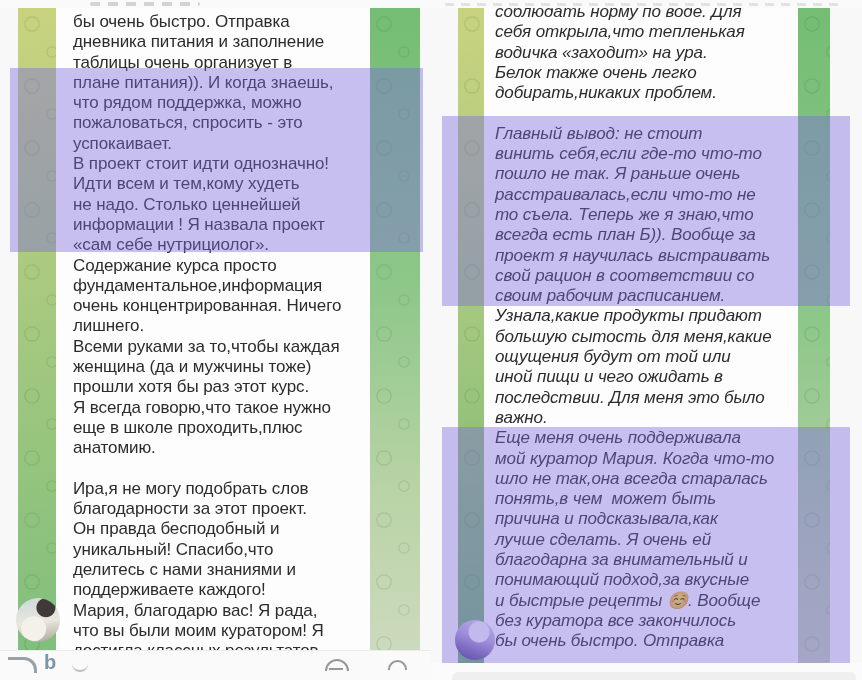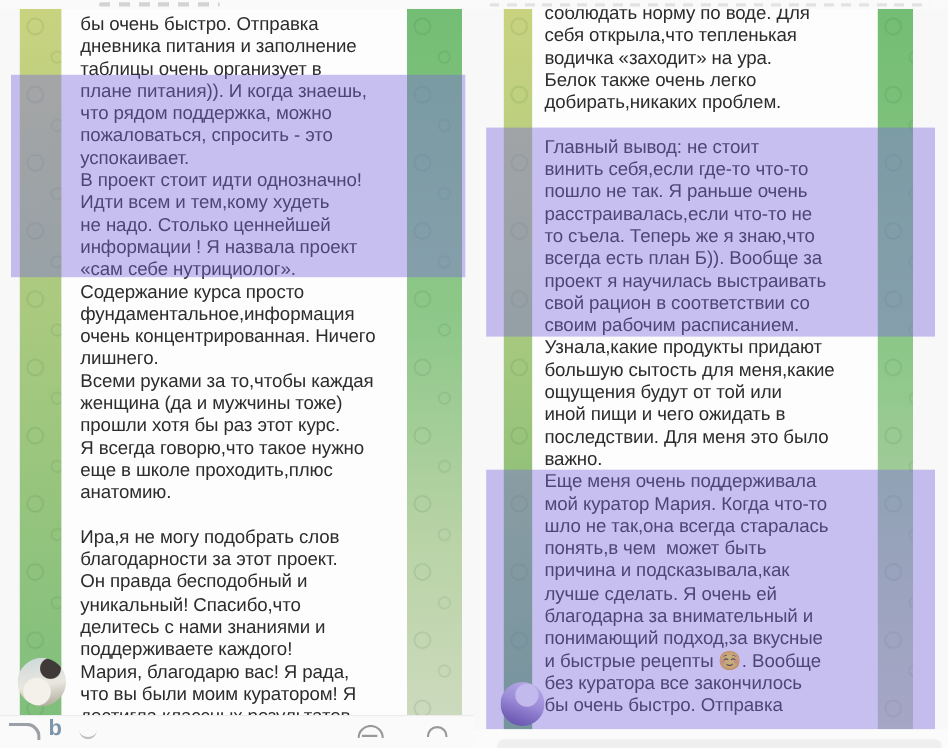--- a/index.html
+++ b/index.html
@@ -20,21 +20,21 @@
   .strip-left-b {--grad:linear-gradient(175deg,#c9d37f 0%,#a2c77e 50%,#71b370 100%);left:458px;top:8px;width:26px;height:655px;}
   .strip-right-b{--grad:linear-gradient(180deg,#74bd74 0%,#8fc88a 50%,#b7cfab 85%,#c4d2b6 100%);left:798px;top:8px;width:32px;height:655px;}
 
   .bubble{position:absolute;z-index:1;background:#fdfdfd;}
   .bubble-a{left:56px;top:8px;width:314px;height:644px;}
   .bubble-b{left:484px;top:8px;width:314px;height:655px;}
 
   .msg-text{position:absolute;z-index:2;white-space:pre;
     font-size:17px;line-height:20.3px;letter-spacing:-0.1px;color:#2c2c2c;}
   .text-a{left:73px;top:12px;}
-  .text-b{left:495px;top:2px;}
+  .text-b{left:495px;top:2px;font-style:italic;}
 
   .avatar{position:absolute;z-index:2;border-radius:50%;}
   .avatar-a{left:16px;top:598px;width:44px;height:44px;
     background:
       radial-gradient(circle at 68% 22%, #3f3a38 0 9px, rgba(63,58,56,0) 10px),
       radial-gradient(circle at 40% 70%, #f3f1ea 0 12px, rgba(243,241,234,0) 13px),
       linear-gradient(170deg,#ccd8da 0%,#e9e7df 55%,#a9a694 100%);}
   .avatar-b{left:455px;top:620px;width:40px;height:40px;
     background:
       radial-gradient(circle at 60% 30%, #f5f3f6 0 10px, rgba(245,243,246,0) 11px),

